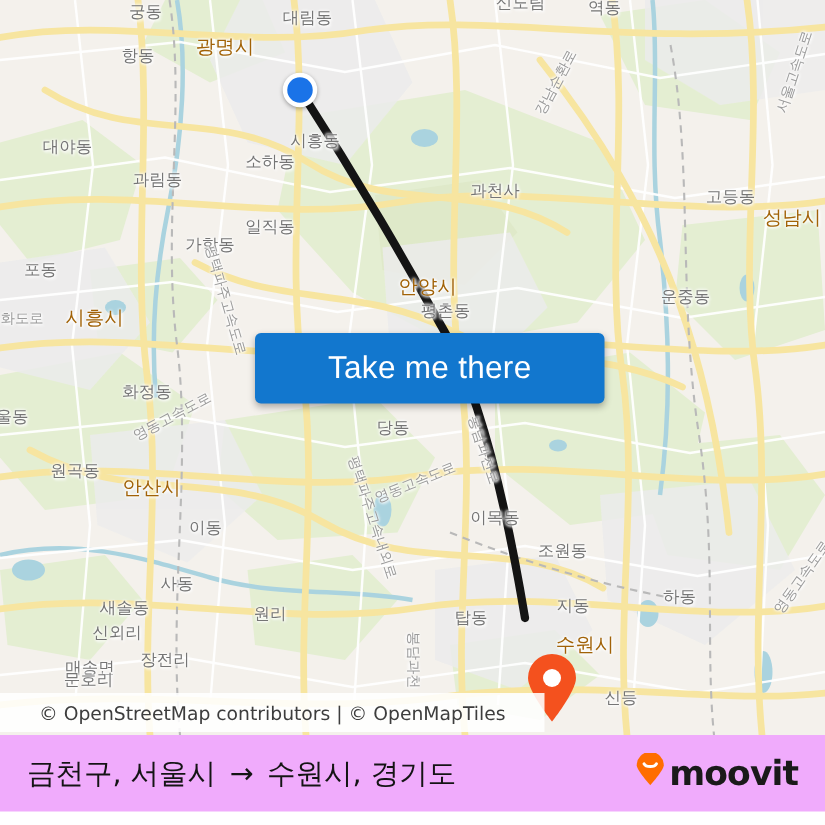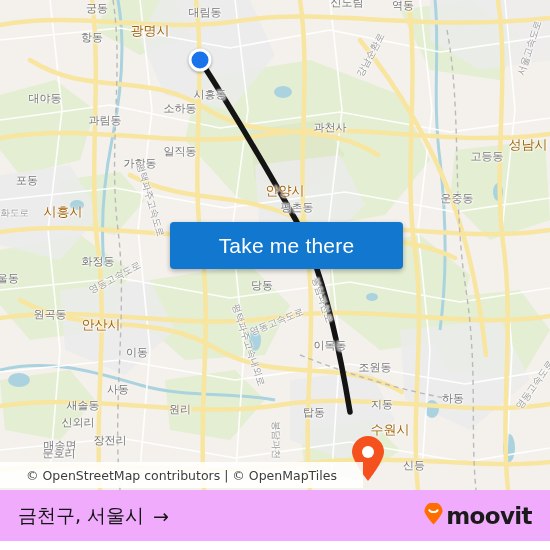--- a/index.html
+++ b/index.html
@@ -161,21 +161,21 @@
         <div class="maplabel lbl-city" style="left: 150px; top: 31px;">광명시</div>
         <div class="maplabel lbl-town" style="left: 92px; top: 37px;">항동</div>
         <div class="maplabel lbl-town" style="left: 205px; top: 12px;">대림동</div>
         <div class="maplabel lbl-town" style="left: 403px; top: 5px;">역동</div>
         <div class="maplabel lbl-town" style="left: 347px; top: 2px;">신도림</div>
         <div class="maplabel lbl-town" style="left: 45px; top: 98px;">대야동</div>
         <div class="maplabel lbl-town" style="left: 180px; top: 108px;">소하동</div>
         <div class="maplabel lbl-town" style="left: 210px; top: 94px;">시흥동</div>
         <div class="maplabel lbl-town" style="left: 105px; top: 120px;">과림동</div>
         <div class="maplabel lbl-town" style="left: 330px; top: 127px;">과천사</div>
-        <div class="maplabel lbl-town" style="left: 487px; top: 131px; margin-top: 25px;">고등동</div>
+        <div class="maplabel lbl-town" style="left: 487px; top: 131px;">고등동</div>
         <div class="maplabel lbl-city" style="left: 528px; top: 145px;">성남시</div>
         <div class="maplabel lbl-town" style="left: 180px; top: 151px;">일직동</div>
         <div class="maplabel lbl-town" style="left: 140px; top: 163px;">가학동</div>
         <div class="maplabel lbl-road" style="left: 371px; top: 55px; transform: translate(-50%, -50%) rotate(-62deg);">강남순환로</div>
         <div class="maplabel lbl-road" style="left: 530px; top: 48px; transform: translate(-50%, -50%) rotate(-72deg);">서울고속도로</div>
         <div class="maplabel lbl-town" style="left: 27px; top: 180px;">포동</div>
         <div class="maplabel lbl-city" style="left: 63px; top: 212px; text-align: right;">시흥시</div>
         <div class="maplabel lbl-city" style="left: 285px; top: 191px;">안양시</div>
         <div class="maplabel lbl-town" style="left: 297px; top: 207px;">평촌동</div>
         <div class="maplabel lbl-town" style="left: 457px; top: 198px;">운중동</div>
@@ -222,20 +222,21 @@
 
     <div id="attrib">
       <span>© OpenStreetMap contributors | © OpenMapTiles</span>
     </div>
   </div>
 
   <div id="footer">
     <div id="route-text">
       <span>금천구, 서울시</span>
       <span id="route-arrow">→</span>
+      <span>수원시, 경기도</span>
     </div>
     <div id="brand">
       <span>
         <svg width="19" height="22" viewBox="0 0 19 22">
           <path d="M9.5,21.5 C9.5,21.5 18.5,11.5 18.5,8.2 A9,9 0 1 0 0.5,8.2 C0.5,11.5 9.5,21.5 9.5,21.5 Z" fill="#ff6d00"></path>
           <path d="M5.4,7.2 C6.6,9.6 12.4,9.6 13.6,7.2" fill="none" stroke="#ffffff" stroke-width="2" stroke-linecap="round"></path>
         </svg>
       </span>
       <span id="brand-name">moovit</span>
     </div>

